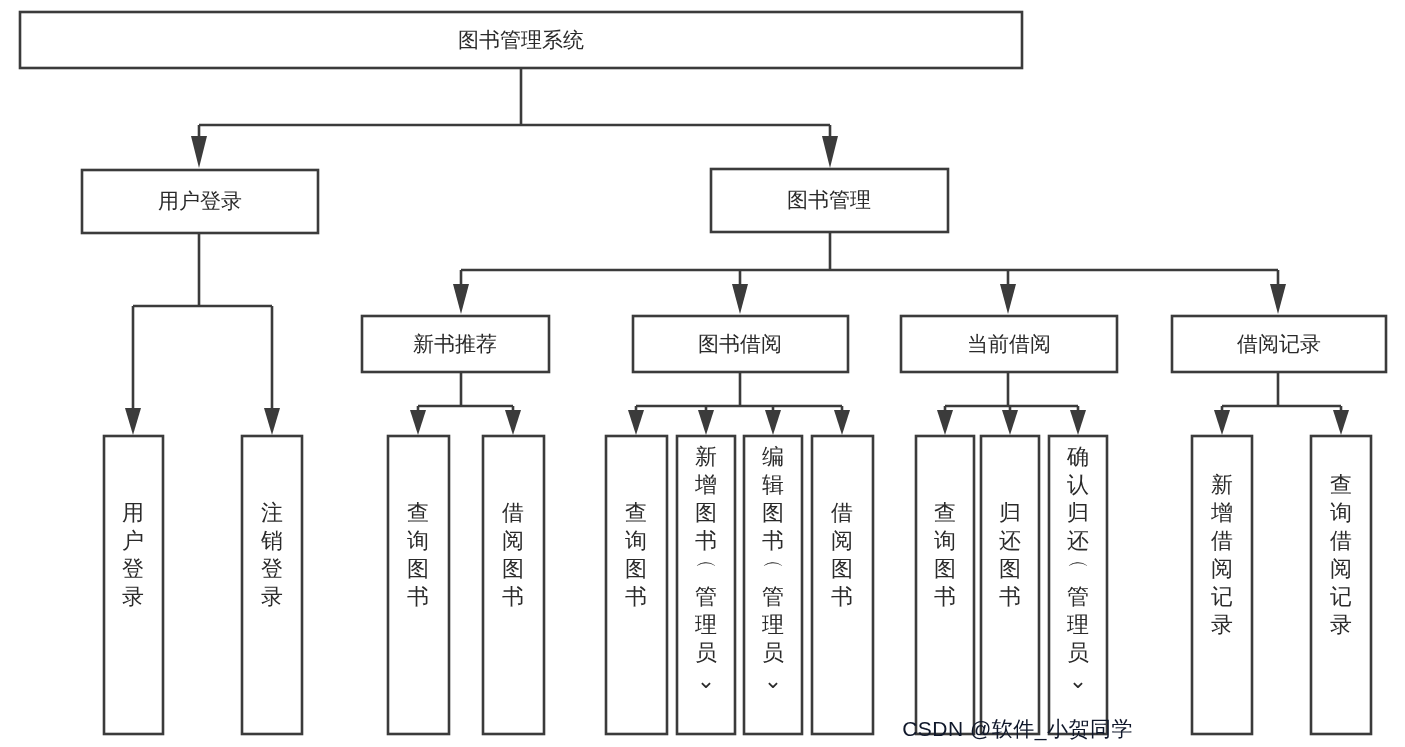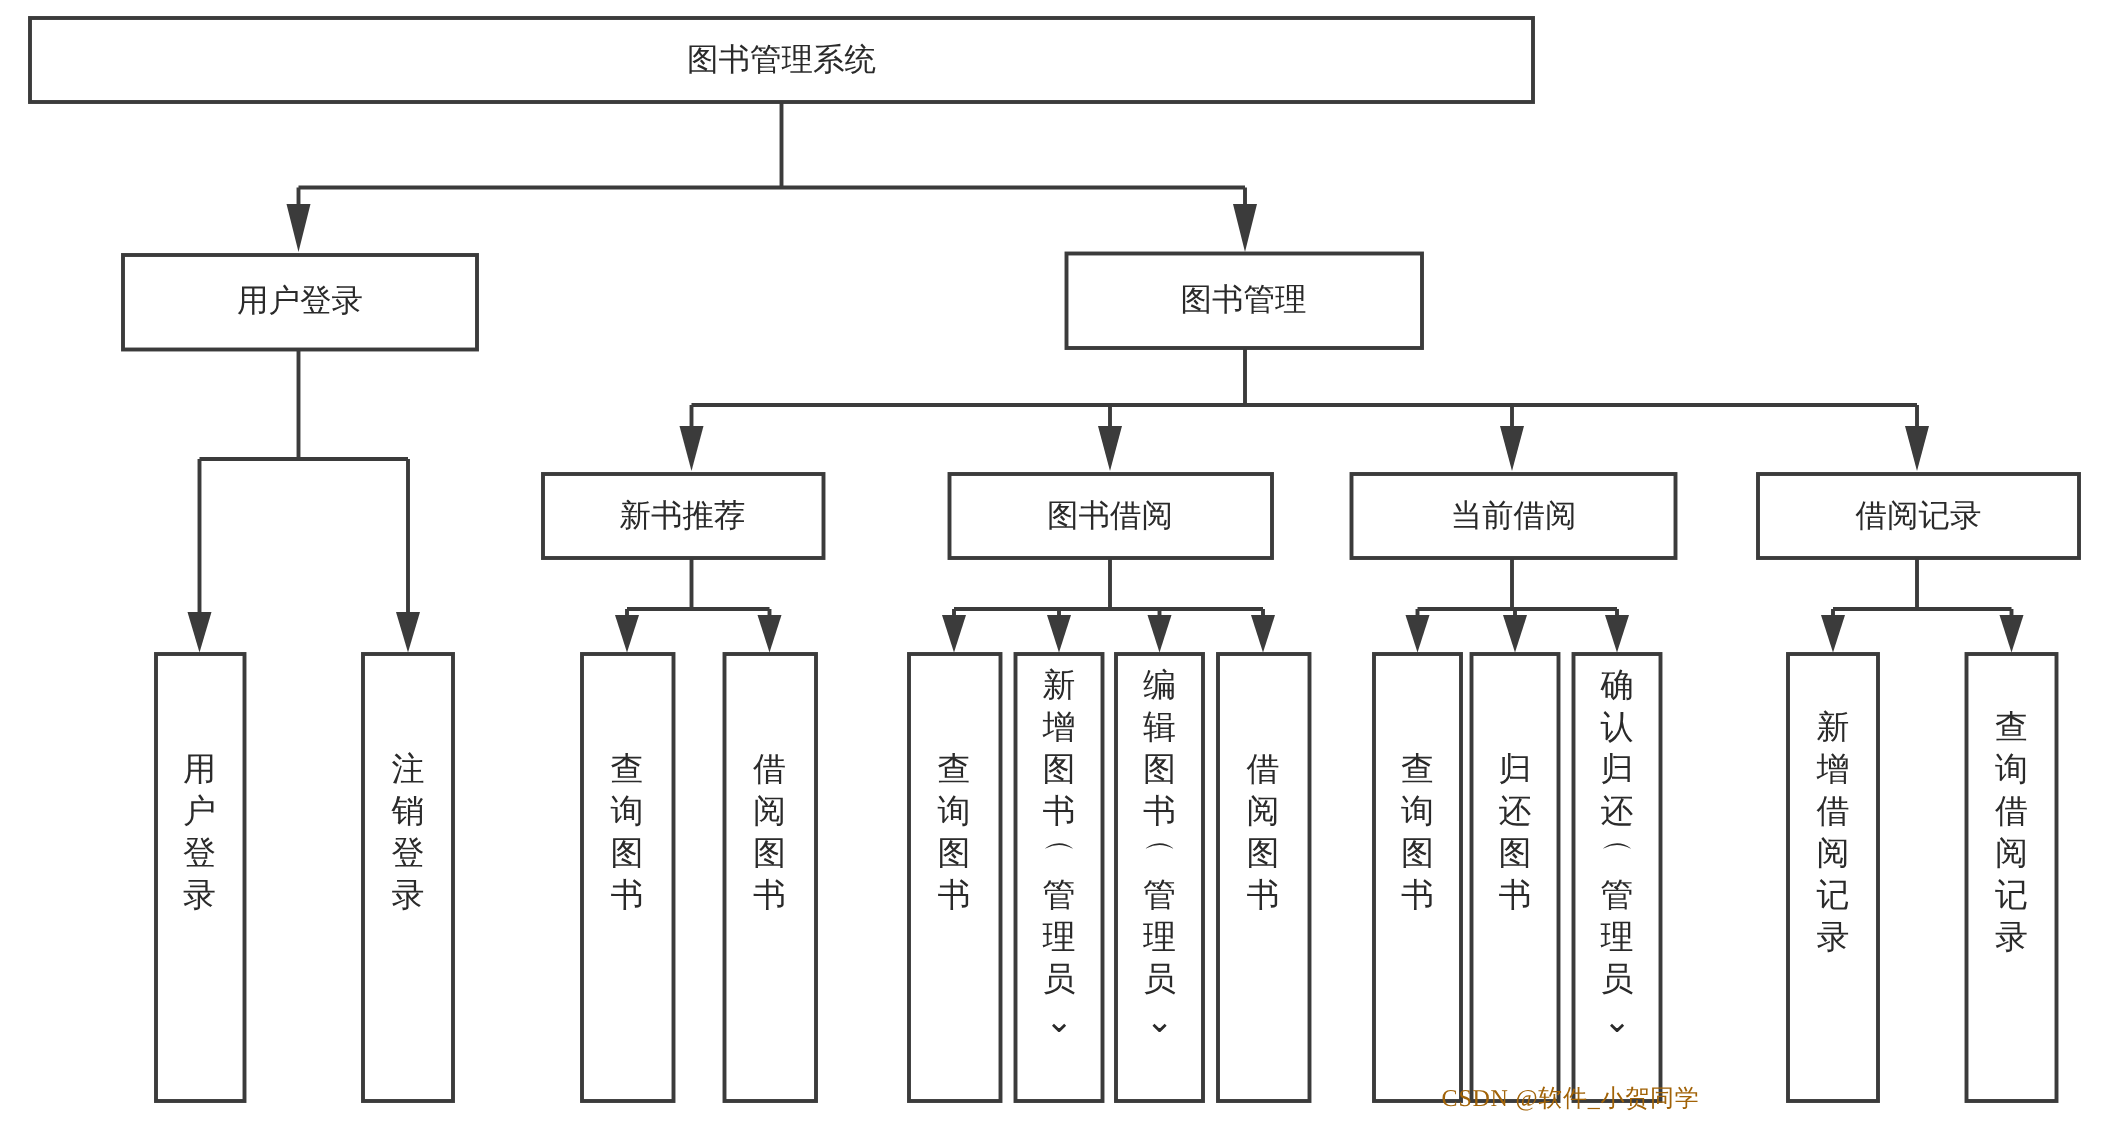--- a/index.html
+++ b/index.html
@@ -52,23 +52,23 @@
   .node-label-v {
     font-family: "Liberation Sans", "DejaVu Sans", sans-serif;
     font-size: 22px;
     fill: #2a2a2a;
     text-anchor: middle;
   }
   .watermark {
     position: absolute;
     right: 10px;
     bottom: 4px;
-    font-family: Liberation Serif, serif;
-    font-size: 16px;
-    color: #a16207;
+    font-family: Liberation Sans, sans-serif;
+    font-size: 21px;
+    color: #0f172a;
     white-space: nowrap;
     letter-spacing: 0.5px;
   }
 </style>
 </head>
 <body>
 
 <div id="diagram-root">
 
   <svg id="flow" viewBox="0 0 1405 747">

